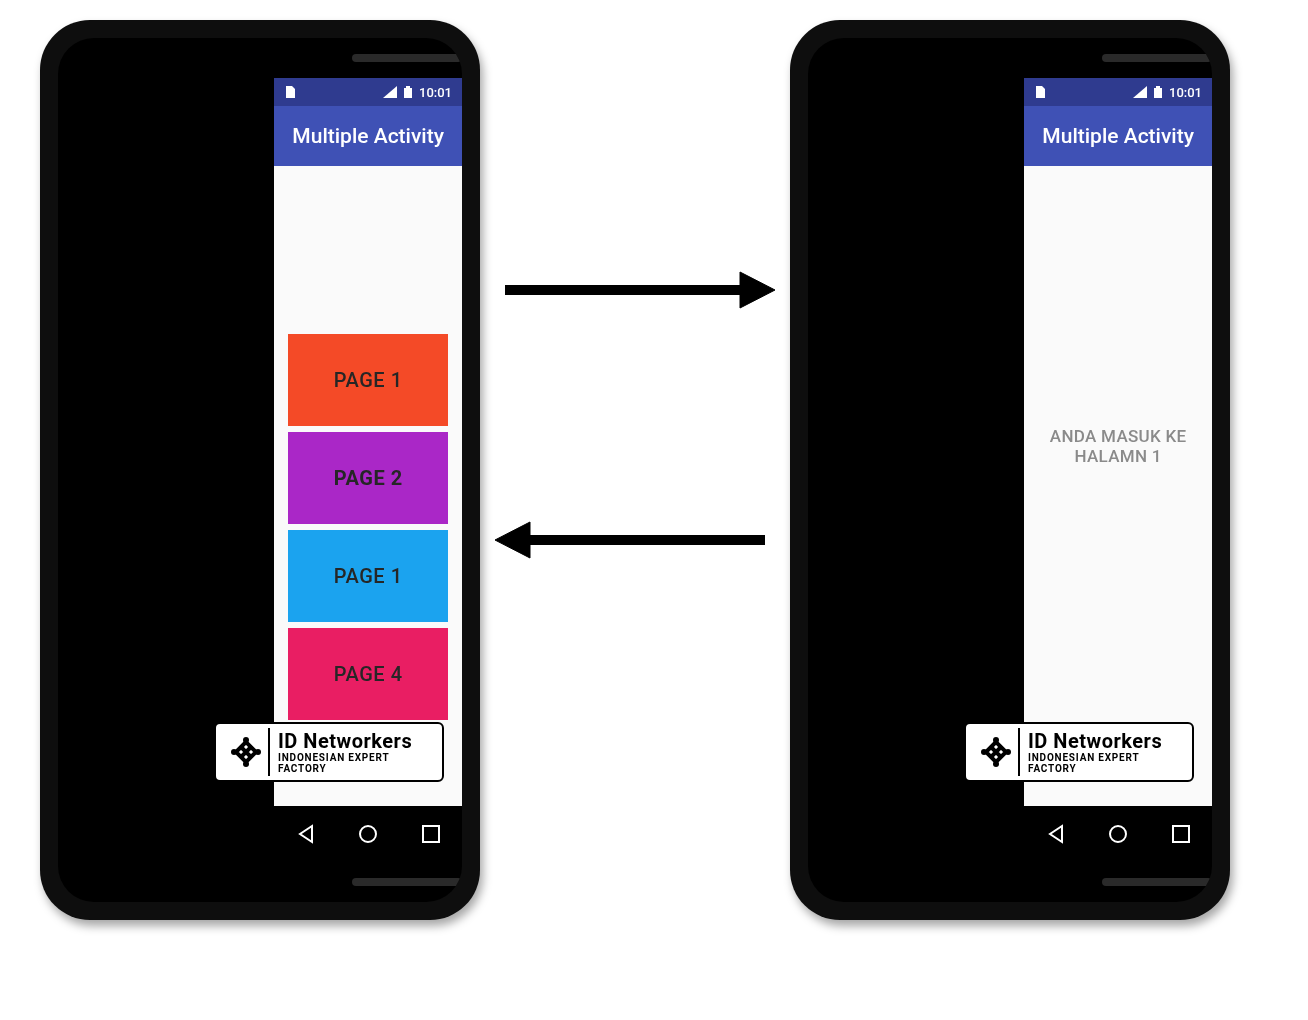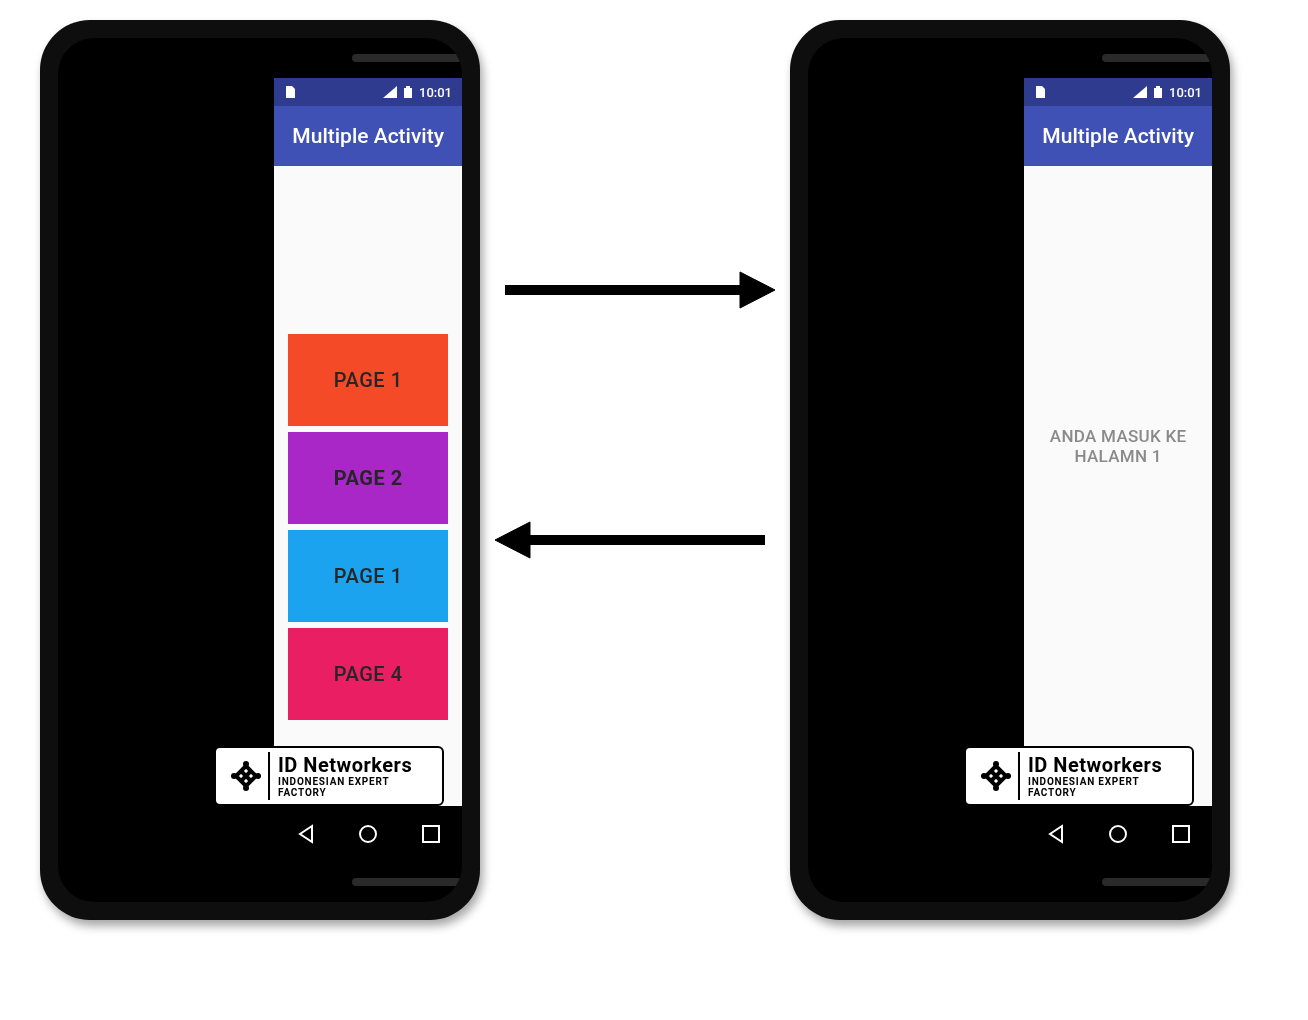--- a/index.html
+++ b/index.html
@@ -115,21 +115,21 @@
     top: 260px;
     text-align:center;
     font-size: 17px;
     color:#8a8a8a;
     font-weight:500;
     letter-spacing:.3px;
   }
   .logo-box {
     position: absolute;
     right: 18px;
-    bottom: 0;
+    bottom: 24px;
     height: 60px;
     width: 230px;
     border: 2px solid #000;
     border-radius: 6px;
     display:flex;
     align-items:center;
     background:#fff;
     padding: 4px 8px;
   }
   .logo-icon {

